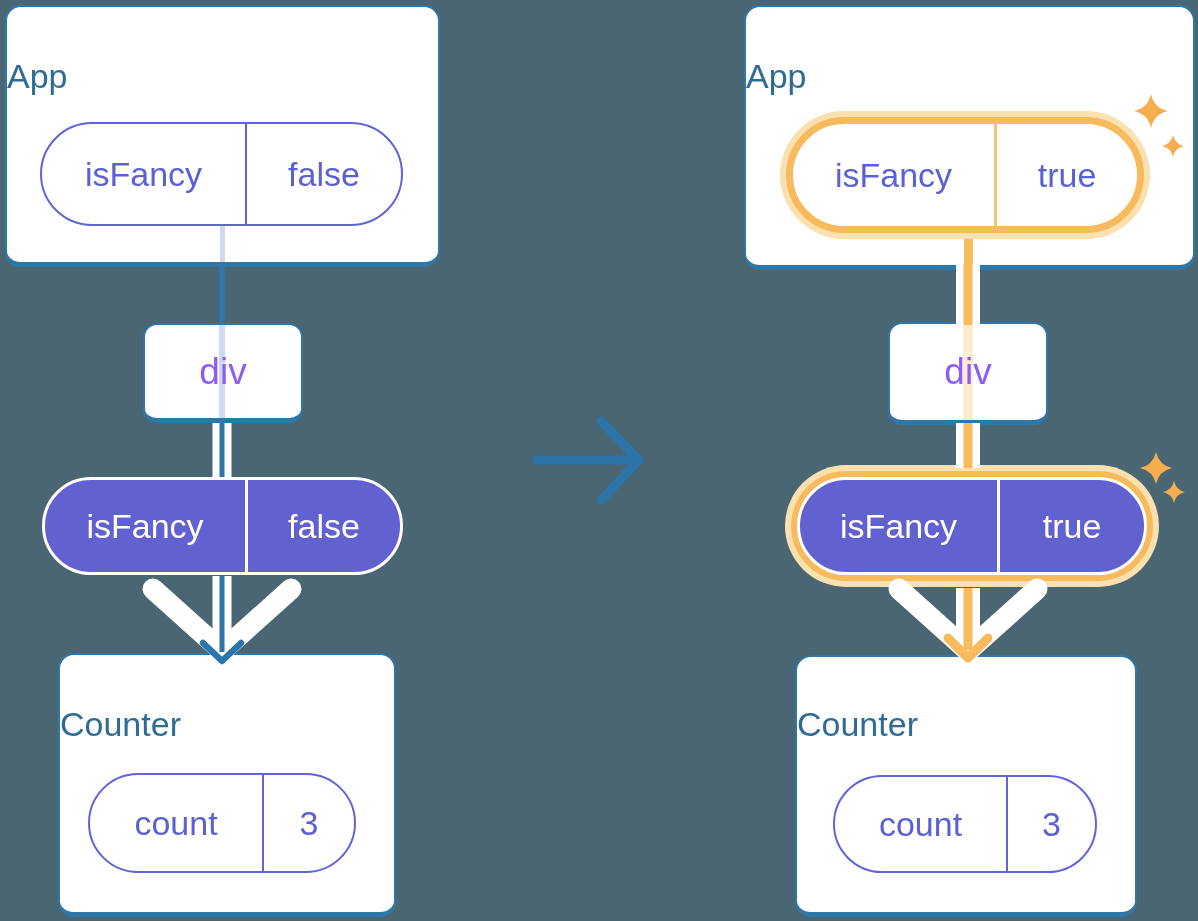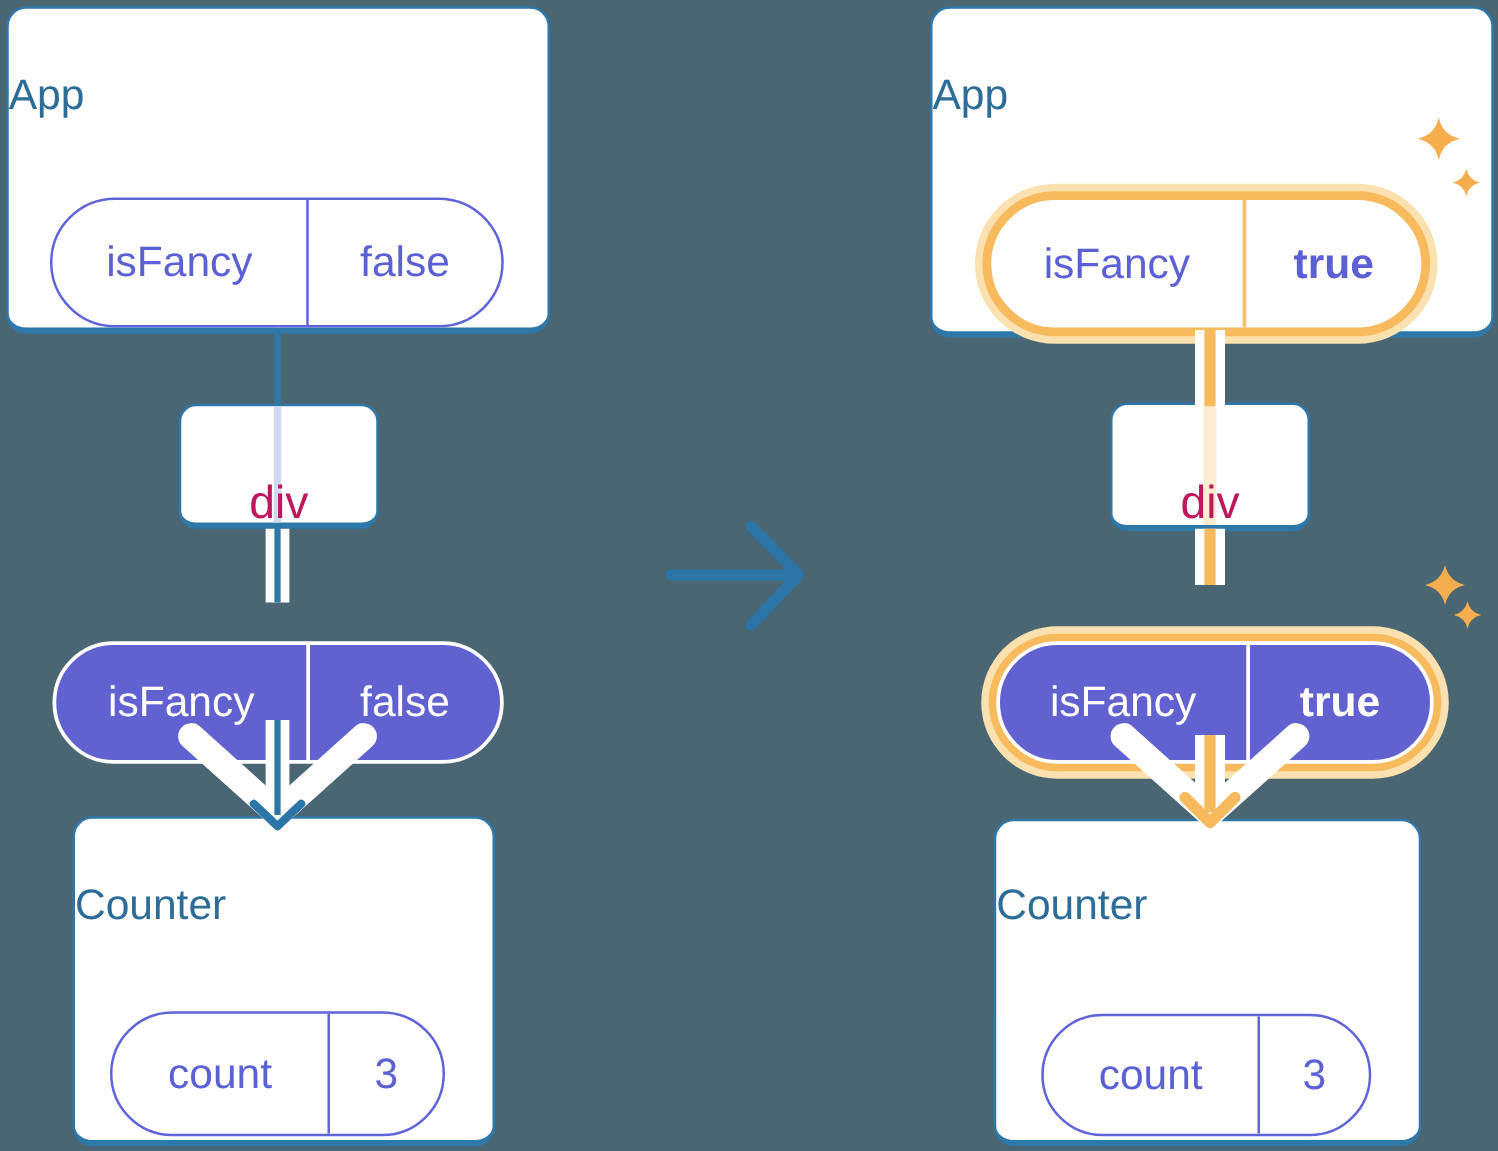--- a/index.html
+++ b/index.html
@@ -11,43 +11,43 @@
   .card{
     position:absolute;background:#fff;box-sizing:border-box;
     border:2px solid #2e77a9;border-bottom-width:5px;border-radius:16px;
   }
   .card-title{
     position:absolute;left:0;width:100%;
     color:#2d6c97;font-size:34px;font-weight:500;line-height:1;z-index:3;
   }
   .pill{
     position:absolute;display:flex;box-sizing:border-box;
-    border-radius:999px;overflow:hidden;z-index:4;margin-top:36px;
+    border-radius:999px;overflow:hidden;z-index:4;
   }
   .pill-cell{
     display:flex;align-items:center;justify-content:center;
     font-size:34px;line-height:1;box-sizing:border-box;flex:none;
   }
   .pill-cell.grow{flex:1 1 auto;}
   .pill-outline{background:#fff;border:2.5px solid #5f64d9;color:#5b60d4;}
   .pill-outline .key{border-right:2.5px solid #5f64d9;}
   .pill-solid{background:#6161d0;border:3px solid #ffffff;color:#ffffff;}
   .pill-solid .key{border-right:3px solid #ffffff;}
   .pill-glow{box-shadow:0 0 0 6px #f7ba5c, 0 0 0 12px #fbe0b0;}
   .pill-highlight{
     background:#fff;border:7px solid #f7ba5c;color:#5b60d4;
     box-shadow:0 0 0 6px #fbe0b0;
   }
   .pill-highlight .key{border-right:3px solid #f8c272;}
-  .bold{font-weight:bold;}
+  .bold{font-weight:normal;}
   .stripe{position:absolute;z-index:1;}
   .div-label{
     position:relative;z-index:2;width:100%;height:100%;
     display:flex;align-items:center;justify-content:center;
-    color:#be185d;font-size:37px;font-weight:500;margin-top:30px;
+    color:#8b5cf6;font-size:37px;font-weight:500;
   }
   svg.overlay{position:absolute;left:0;top:0;pointer-events:none;}
 </style>
 </head>
 <body>
 
 <svg class="overlay" width="1198" height="921">
 
   <line x1="222" y1="262" x2="222" y2="330" stroke="#2e77a9" stroke-width="5"></line>
 

